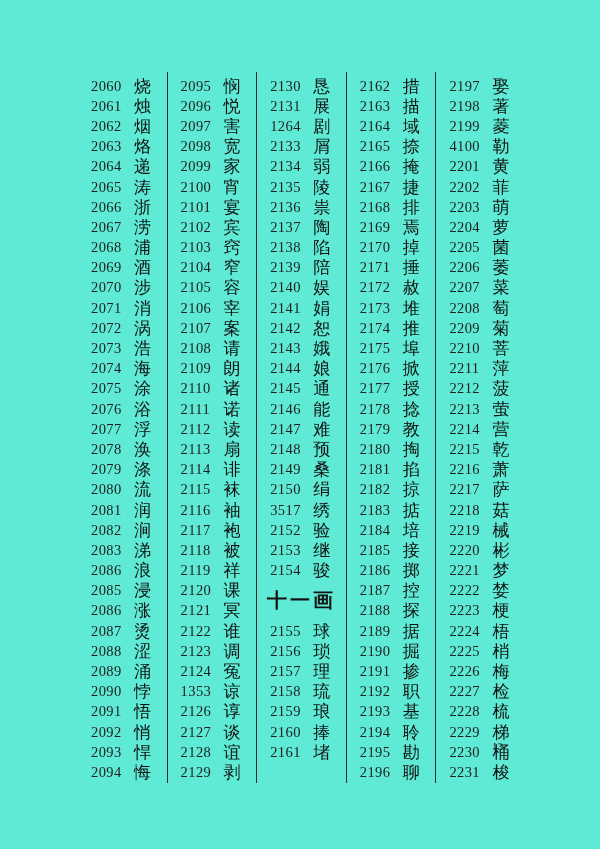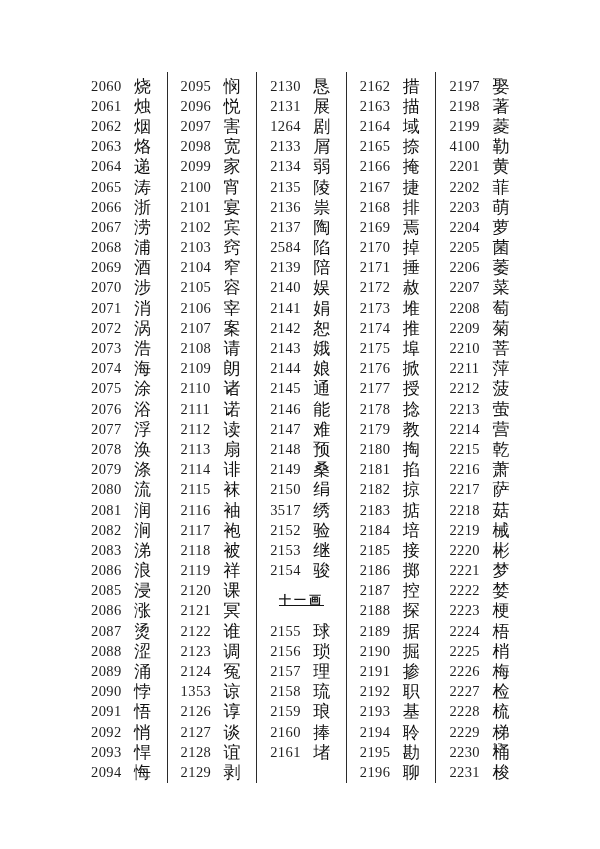--- a/index.html
+++ b/index.html
@@ -1,20 +1,20 @@
 <!DOCTYPE html>
 <html><head>
 <meta charset="utf-8">
 <style>
   html,body{margin:0;padding:0;background:#888;}
   .page{
     position:relative;
     width:600px;height:849px;
     margin:0 auto;
-    background:#ffffff;
+    background:#5eead4;
     font-family:"Liberation Serif","DejaVu Serif",serif;
     color:#1a1a1a;
     overflow:hidden;
   }
   .table-wrap{
     position:absolute;
     left:78px;top:72px;
     width:447px;height:711px;
     display:flex;
   }
@@ -44,25 +44,24 @@
     margin-left:9px;
     color:#111111;
     line-height:1;
     white-space:nowrap;
   }
   .header-row{
     height:40.4px;
     display:flex;
     align-items:center;
     justify-content:center;
-    font-size:12px;
+    font-size:20px;
     font-weight:bold;
     letter-spacing:3px;
     color:#151515;
-    text-decoration:underline;
   }
   .page-number{
     position:absolute;
     left:492px;top:740px;
     font-size:11px;
     color:#222222;
   }
 </style>
 </head>
 <body>
@@ -380,21 +379,21 @@
         </div>
         <div class="row">
           <span class="num">2136</span>
           <span class="char">祟</span>
         </div>
         <div class="row">
           <span class="num">2137</span>
           <span class="char">陶</span>
         </div>
         <div class="row">
-          <span class="num">2584</span>
+          <span class="num">2138</span>
           <span class="char">陷</span>
         </div>
         <div class="row">
           <span class="num">2139</span>
           <span class="char">陪</span>
         </div>
         <div class="row">
           <span class="num">2140</span>
           <span class="char">娱</span>
         </div>

